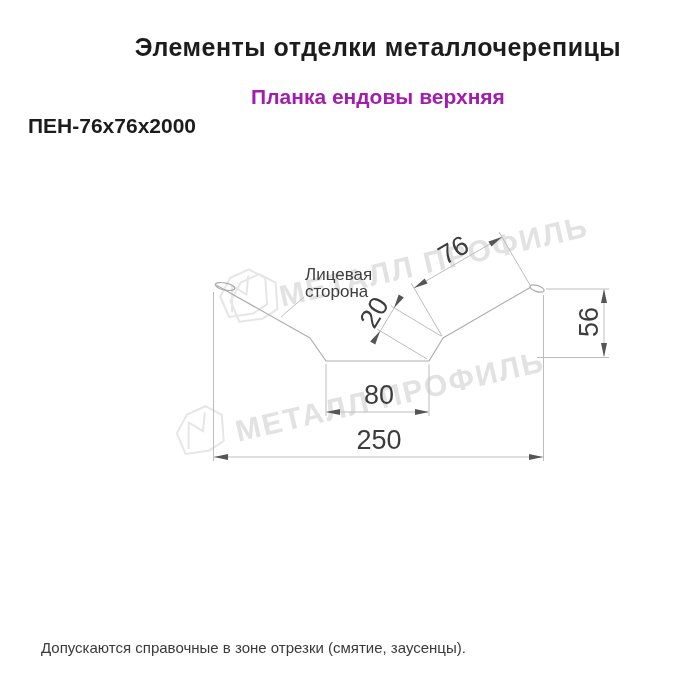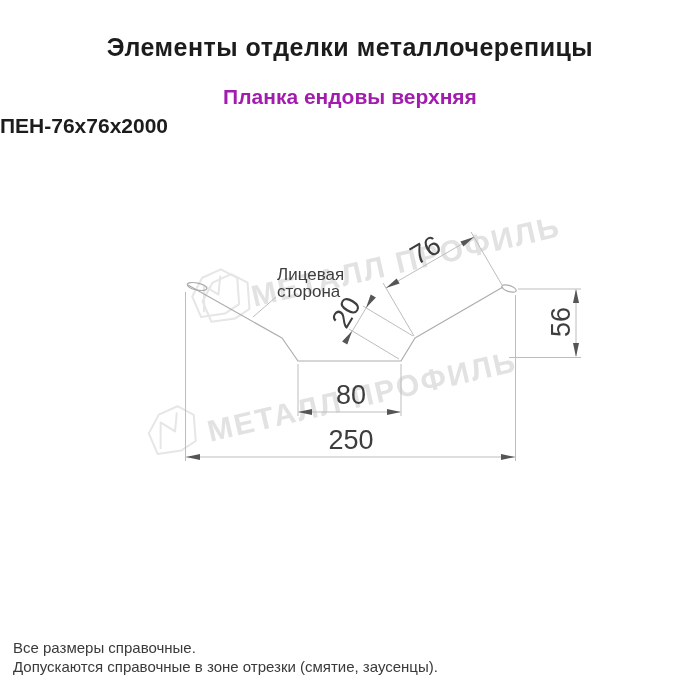--- a/index.html
+++ b/index.html
@@ -1,17 +1,17 @@
 <!DOCTYPE html>
 <html><head>
 <meta charset="utf-8">
 <style>
   html,body{margin:0;padding:0;background:#fff;}
   #page{position:relative;width:624px;height:700px;background:#ffffff;overflow:hidden;
-        font-family:"Liberation Sans",sans-serif;}
+        font-family:"Liberation Sans",sans-serif;margin-left:28px;}
   .title{position:absolute;left:0;top:33px;width:700px;text-align:center;
          font-size:25px;font-weight:bold;color:#1c1c1c;letter-spacing:0.5px;}
   .subtitle{position:absolute;left:0;top:85px;width:700px;text-align:center;
          font-size:21px;font-weight:bold;color:#a21caf;}
   .prodcode{position:absolute;left:0;top:114px;width:700px;
          font-size:21px;font-weight:bold;color:#1c1c1c;}
   .notes{position:absolute;left:13px;top:639px;font-size:15px;line-height:18.5px;color:#3a3a3a;}
   svg{position:absolute;left:0;top:0;}
   svg text{font-family:"Liberation Sans",sans-serif;}
   .dimtxt{font-size:27px;fill:#3d3d3d;}
@@ -94,17 +94,16 @@
     <text class="dimtxt" x="351" y="404" text-anchor="middle">80</text>
     <text class="dimtxt" x="570" y="322" text-anchor="middle" transform="rotate(-90 570 322)">56</text>
     <text class="dimtxt" x="430" y="258" text-anchor="middle" transform="rotate(-30 430 258)">76</text>
     <text class="dimtxt" x="354" y="317" text-anchor="middle" transform="rotate(-59 354 317)">20</text>
 
     <text class="lbltxt" x="277" y="280">Лицевая</text>
     <text class="lbltxt" x="277" y="297">сторона</text>
   </svg>
 
   <div class="notes">
-    <div>Все размеры справочные.</div>
     <div>Допускаются справочные в зоне отрезки (смятие, заусенцы).</div>
   </div>
 
 </div>
 
 </body></html>

